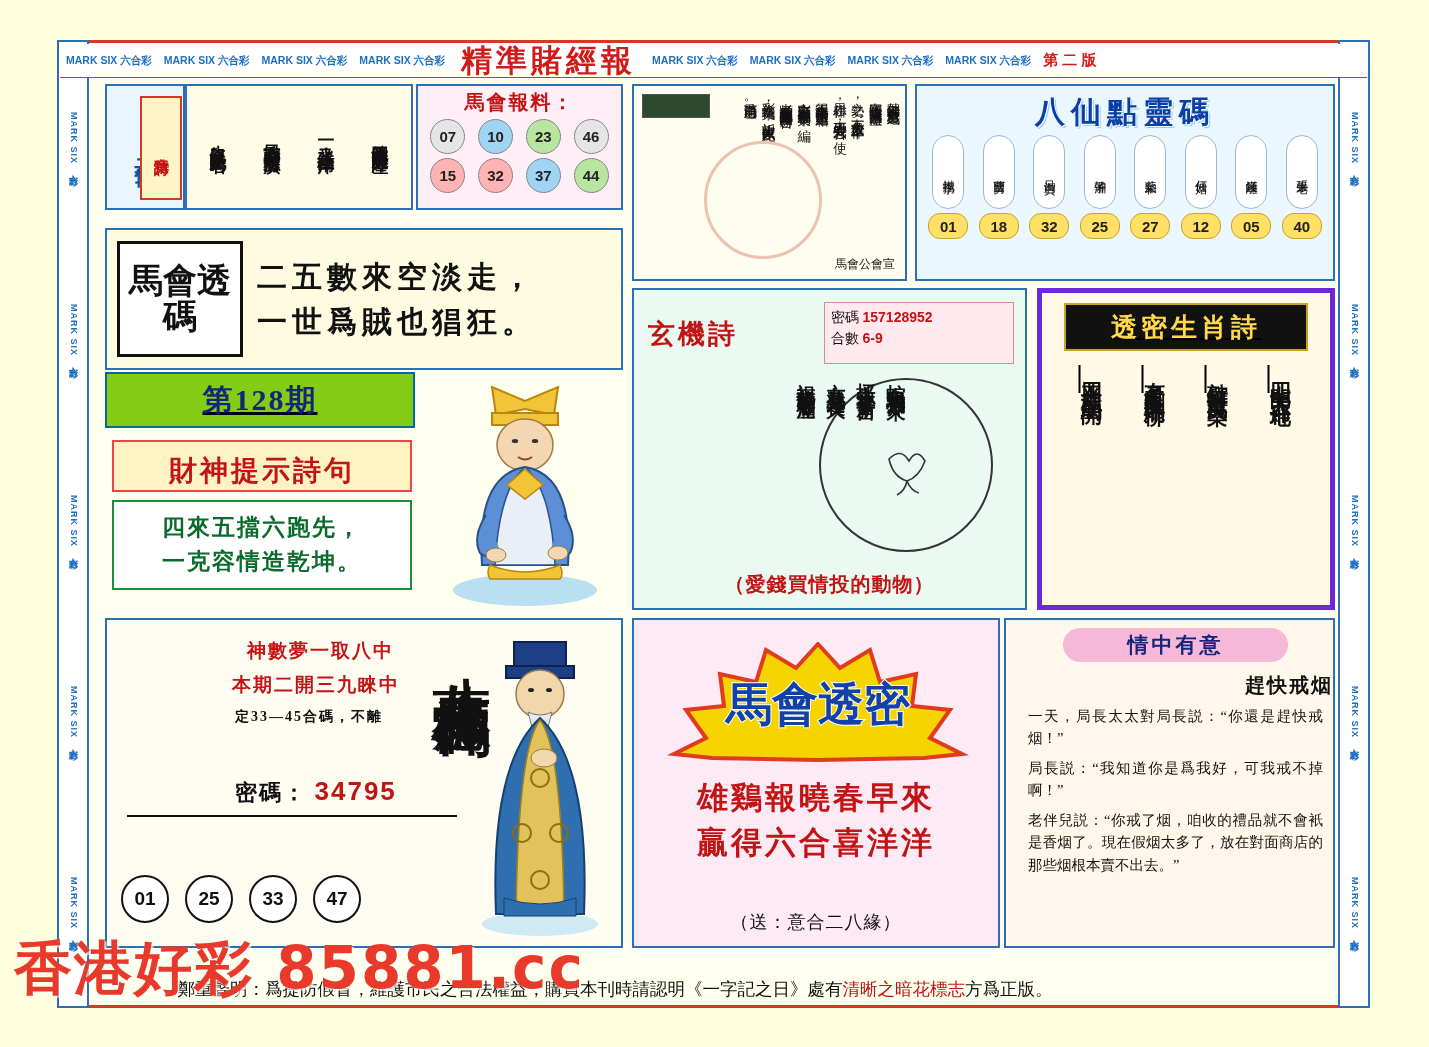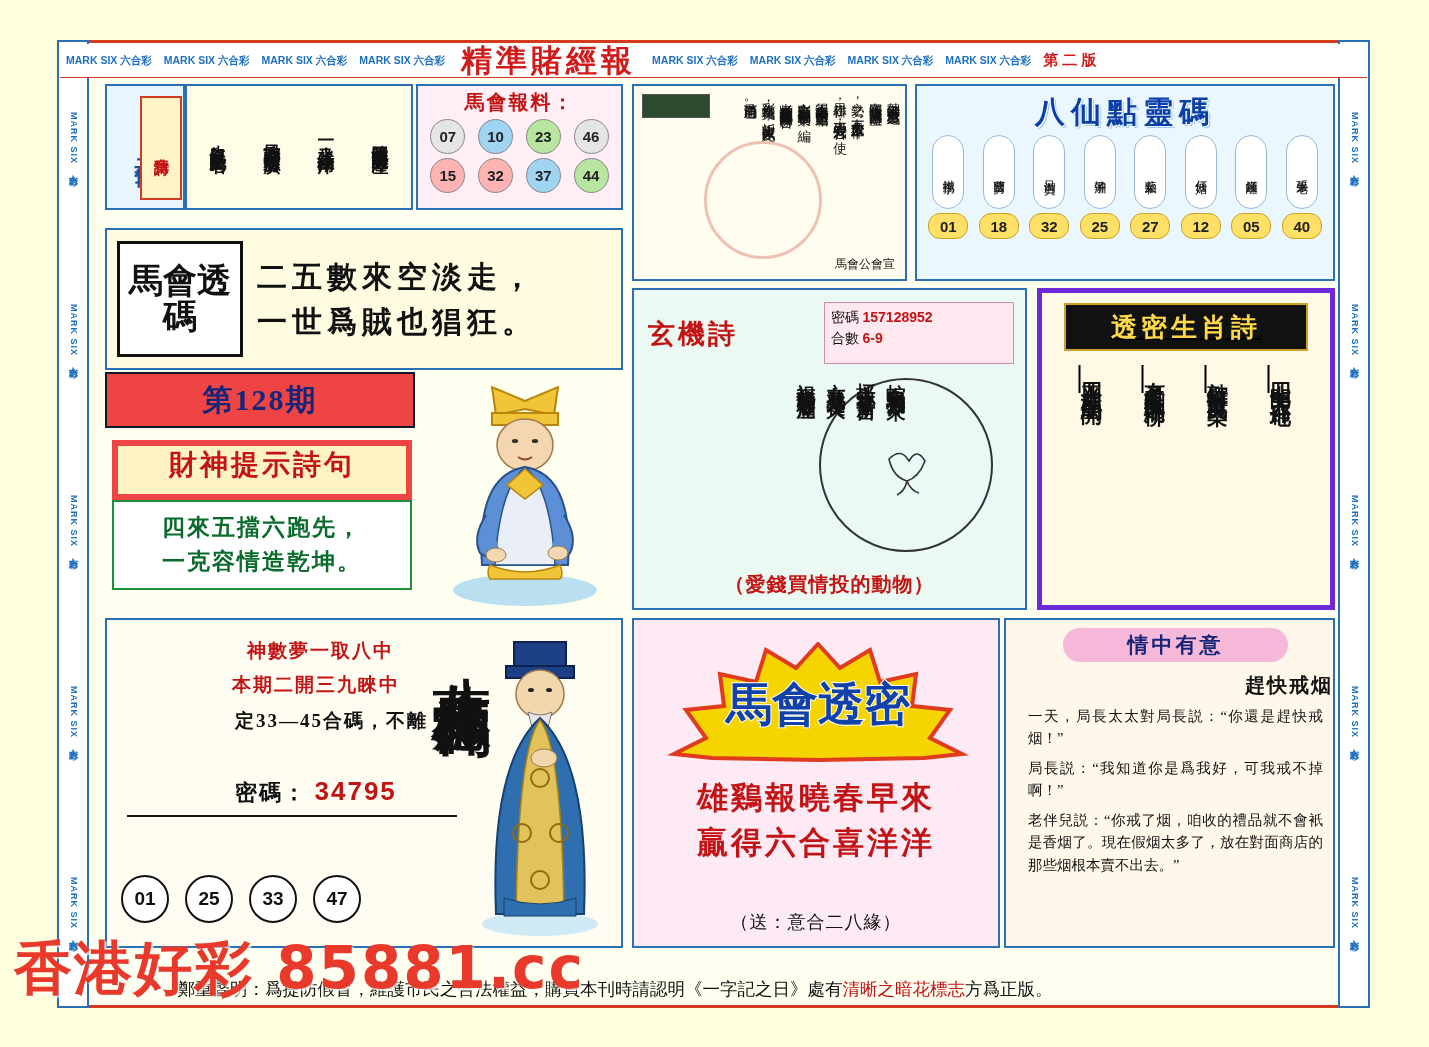--- a/index.html
+++ b/index.html
@@ -172,28 +172,28 @@
     flex:1;display:flex;flex-direction:column;justify-content:center;
     padding-left:14px;
   }
   #mhtm .poem div{
     font-size:30px;font-weight:bold;color:#111;letter-spacing:5px;
     font-family:"DejaVu Serif",serif;line-height:1.5;
   }
   
   #issue{
     left:105px;top:372px;width:310px;height:56px;
-    background:#ef4444;border:2px solid #0f172a;
-    display:flex;align-items:center;justify-content:center;
+    background:#84cc16;border:2px solid #0369a1;
+    display:flex;align-items:center;justify-content:center;text-decoration:underline;
   }
   #issue .t{font-size:30px;font-weight:bold;color:#14257a;letter-spacing:2px;}
   #caishen-head{
-    left:112px;top:440px;width:300px;height:60px;
-    background:#fff3c4;border:6px solid #ef4444;
-    display:flex;align-items:flex-start;justify-content:center;
+    left:112px;top:440px;width:300px;height:52px;
+    background:#fff3c4;border:2px solid #ef4444;
+    display:flex;align-items:flex-end;justify-content:center;
   }
   #caishen-head .t{font-size:28px;font-weight:bold;color:#c21414;letter-spacing:3px;}
   #caishen-poem{
     left:112px;top:500px;width:300px;height:90px;
     background:#ffffff;border:2px solid #1a8f3c;
     display:flex;flex-direction:column;align-items:center;justify-content:center;
   }
   #caishen-poem div{font-size:23px;color:#0b6b2c;font-weight:bold;letter-spacing:2px;line-height:1.5;}
   .god-img{
     position:absolute;left:430px;top:365px;width:190px;height:245px;
@@ -245,21 +245,21 @@
     writing-mode:vertical-rl;text-orientation:upright;
     font-size:21px;font-weight:bold;color:#111;letter-spacing:4px;height:215px;
   }
   
   #shenshu{
     left:105px;top:618px;width:518px;height:330px;
     border:2px solid #2b6fb5;background:#fffdf2;
   }
   #shenshu .l1{position:absolute;left:140px;top:18px;font-size:19px;color:#c21414;font-weight:bold;letter-spacing:2px;}
   #shenshu .l2{position:absolute;left:125px;top:52px;font-size:19px;color:#c21414;font-weight:bold;letter-spacing:2px;}
-  #shenshu .l3{position:absolute;left:128px;top:88px;font-size:19px;color:#111;font-weight:bold;letter-spacing:2px;}
+  #shenshu .l3{position:absolute;left:128px;top:88px;font-size:14px;color:#111;font-weight:bold;letter-spacing:2px;}
   #shenshu .mm{position:absolute;left:128px;top:156px;font-size:22px;color:#111;font-weight:bold;letter-spacing:2px;}
   #shenshu .mm b{color:#c21414;font-family:"Liberation Sans",sans-serif;font-size:26px;}
   #shenshu .rule{position:absolute;left:20px;top:195px;width:330px;border-top:2px solid #111;}
   #shenshu .balls{position:absolute;left:14px;top:255px;display:flex;}
   #shenshu .b{
     width:44px;height:44px;border-radius:50%;border:2px solid #111;background:#fff;
     display:flex;align-items:center;justify-content:center;margin-right:16px;
     font-family:"Liberation Sans",sans-serif;font-weight:bold;font-size:19px;color:#111;
   }
   #shenshu .bigv{

